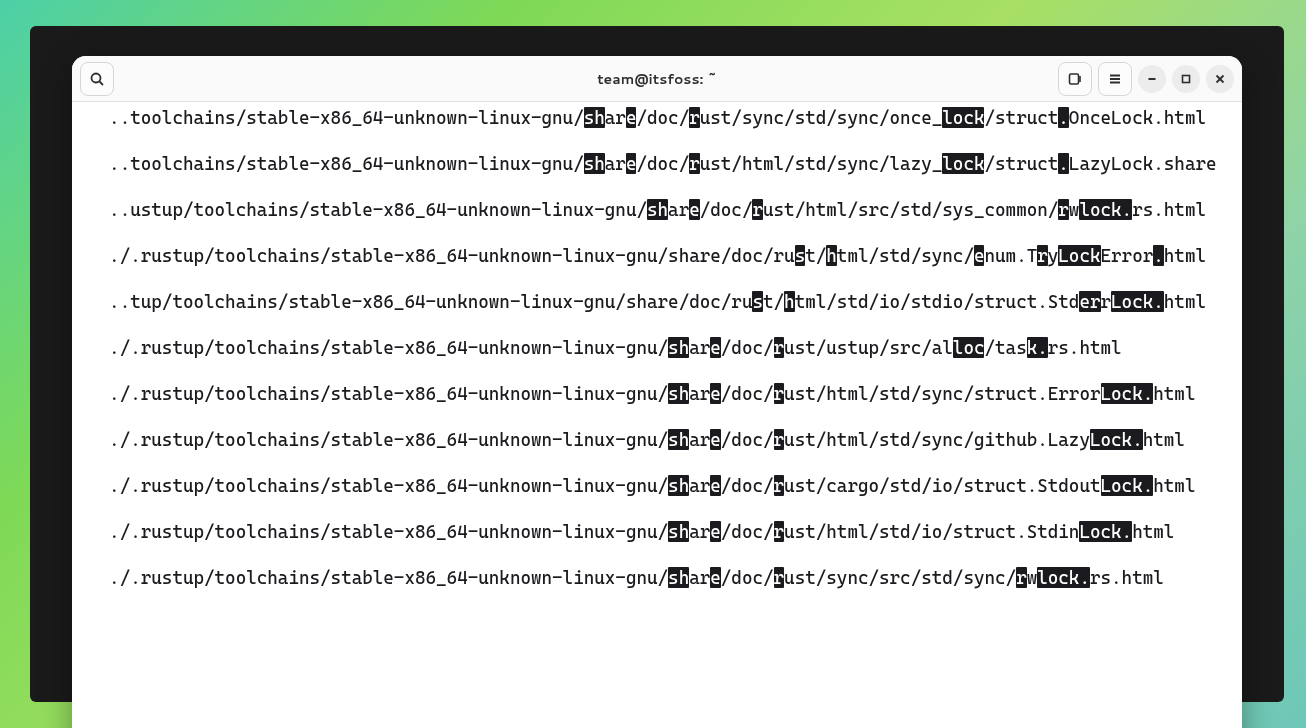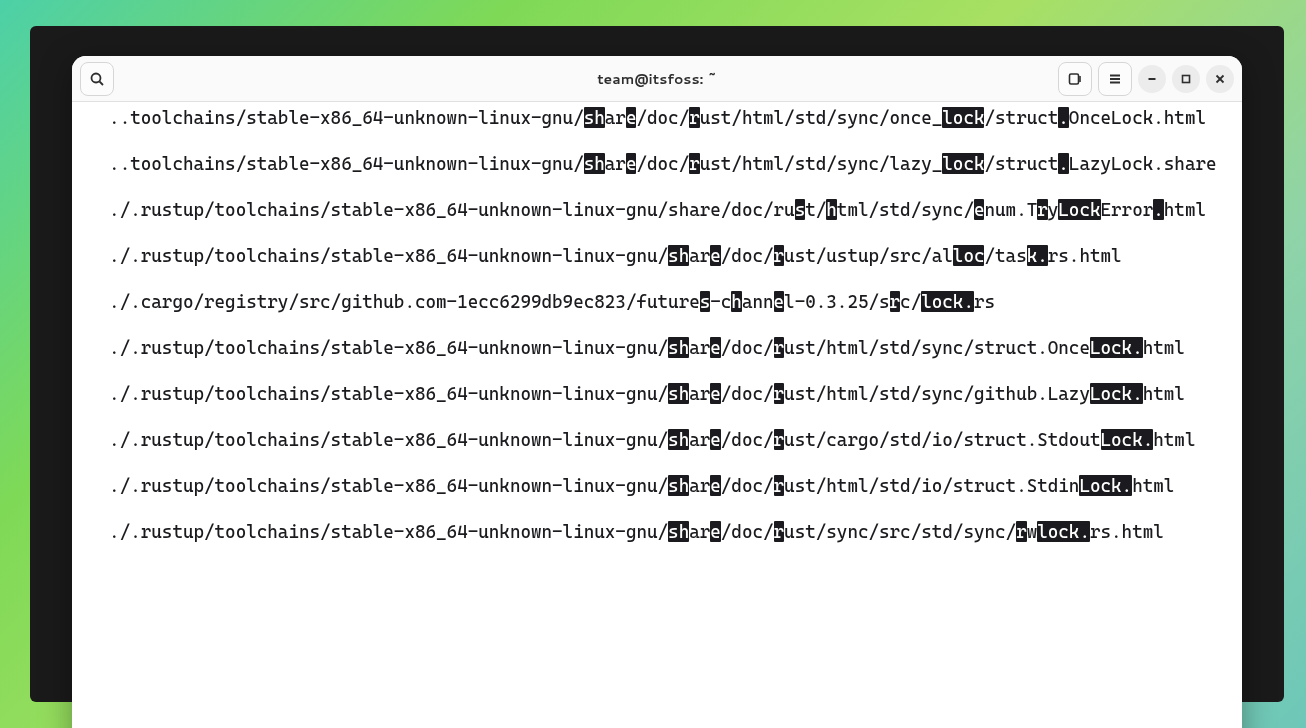--- a/index.html
+++ b/index.html
@@ -128,26 +128,27 @@
         </div>
         <div class="tb-btn circle">
           <svg viewBox="0 0 14 14" fill="none" stroke="currentColor" stroke-width="1.8">
               <line x1="3.5" y1="3.5" x2="10.5" y2="10.5"></line>
               <line x1="10.5" y1="3.5" x2="3.5" y2="10.5"></line>
             </svg>
         </div>
       </div>
     </div>
 
-    <div class="terminal" id="term"><span class="row">  ..toolchains/stable-x86_64-unknown-linux-gnu/<span class="hl">sh</span><span>ar</span><span class="hl">e</span><span>/doc/</span><span class="hl">r</span><span>ust/html/std/sync/once_</span><span class="hl">lock</span><span>/struct</span><span class="hl">.</span><span>OnceLock.html</span></span>
+    <div class="terminal" id="term"><span class="row">  ..toolchains/stable-x86_64-unknown-linux-gnu/<span class="hl">sh</span><span>ar</span><span class="hl">e</span><span>/doc/</span><span class="hl">r</span><span>ust/sync/std/sync/once_</span><span class="hl">lock</span><span>/struct</span><span class="hl">.</span><span>OnceLock.html</span></span>
 <span class="row">  ..toolchains/stable-x86_64-unknown-linux-gnu/<span class="hl">sh</span><span>ar</span><span class="hl">e</span><span>/doc/</span><span class="hl">r</span><span>ust/html/std/sync/lazy_</span><span class="hl">lock</span><span>/struct</span><span class="hl">.</span><span>LazyLock.share</span></span>
+<span class="row">  ..ustup/toolchains/stable-x86_64-unknown-linux-gnu/<span class="hl">sh</span><span>ar</span><span class="hl">e</span><span>/doc/</span><span class="hl">r</span><span>ust/html/src/std/sys_common/</span><span class="hl">r</span><span>w</span><span class="hl">lock.</span><span>rs.html</span></span>
 <span class="row">  ./.rustup/toolchains/stable-x86_64-unknown-linux-gnu/share/doc/ru<span class="hl">s</span><span>t/</span><span class="hl">h</span><span>tml/std/sync/</span><span class="hl">e</span><span>num.T</span><span class="hl">r</span><span>y</span><span class="hl">Lock</span><span>Error</span><span class="hl">.</span><span>html</span></span>
+<span class="row">  ..tup/toolchains/stable-x86_64-unknown-linux-gnu/share/doc/ru<span class="hl">s</span><span>t/</span><span class="hl">h</span><span>tml/std/io/stdio/struct.Std</span><span class="hl">er</span><span>r</span><span class="hl">Lock.</span><span>html</span></span>
 <span class="row">  ./.rustup/toolchains/stable-x86_64-unknown-linux-gnu/<span class="hl">sh</span><span>ar</span><span class="hl">e</span><span>/doc/</span><span class="hl">r</span><span>ust/ustup/src/al</span><span class="hl">loc</span><span>/tas</span><span class="hl">k.</span><span>rs.html</span></span>
-<span class="row">  ./.cargo/registry/src/github.com-1ecc6299db9ec823/future<span class="hl">s</span><span>-c</span><span class="hl">h</span><span>ann</span><span class="hl">e</span><span>l-0.3.25/s</span><span class="hl">r</span><span>c/</span><span class="hl">lock.</span><span>rs</span></span>
-<span class="row">  ./.rustup/toolchains/stable-x86_64-unknown-linux-gnu/<span class="hl">sh</span><span>ar</span><span class="hl">e</span><span>/doc/</span><span class="hl">r</span><span>ust/html/std/sync/struct.Once</span><span class="hl">Lock.</span><span>html</span></span>
+<span class="row">  ./.rustup/toolchains/stable-x86_64-unknown-linux-gnu/<span class="hl">sh</span><span>ar</span><span class="hl">e</span><span>/doc/</span><span class="hl">r</span><span>ust/html/std/sync/struct.Error</span><span class="hl">Lock.</span><span>html</span></span>
 <span class="row">  ./.rustup/toolchains/stable-x86_64-unknown-linux-gnu/<span class="hl">sh</span><span>ar</span><span class="hl">e</span><span>/doc/</span><span class="hl">r</span><span>ust/html/std/sync/github.Lazy</span><span class="hl">Lock.</span><span>html</span></span>
 <span class="row">  ./.rustup/toolchains/stable-x86_64-unknown-linux-gnu/<span class="hl">sh</span><span>ar</span><span class="hl">e</span><span>/doc/</span><span class="hl">r</span><span>ust/cargo/std/io/struct.Stdout</span><span class="hl">Lock.</span><span>html</span></span>
 <span class="row">  ./.rustup/toolchains/stable-x86_64-unknown-linux-gnu/<span class="hl">sh</span><span>ar</span><span class="hl">e</span><span>/doc/</span><span class="hl">r</span><span>ust/html/std/io/struct.Stdin</span><span class="hl">Lock.</span><span>html</span></span>
 <span class="row">  ./.rustup/toolchains/stable-x86_64-unknown-linux-gnu/<span class="hl">sh</span><span>ar</span><span class="hl">e</span><span>/doc/</span><span class="hl">r</span><span>ust/sync/src/std/sync/</span><span class="hl">r</span><span>w</span><span class="hl">lock.</span><span>rs.html</span></span>
 
 
 
 
 
 

